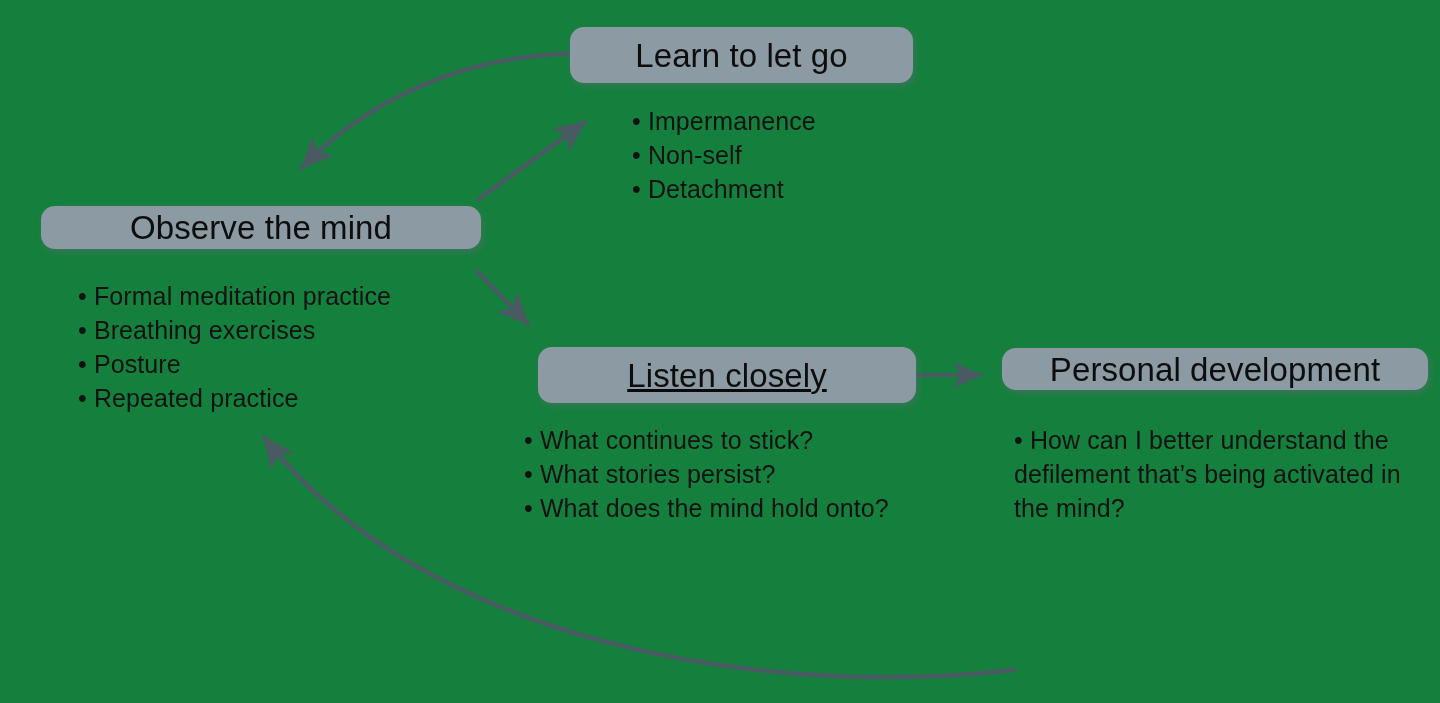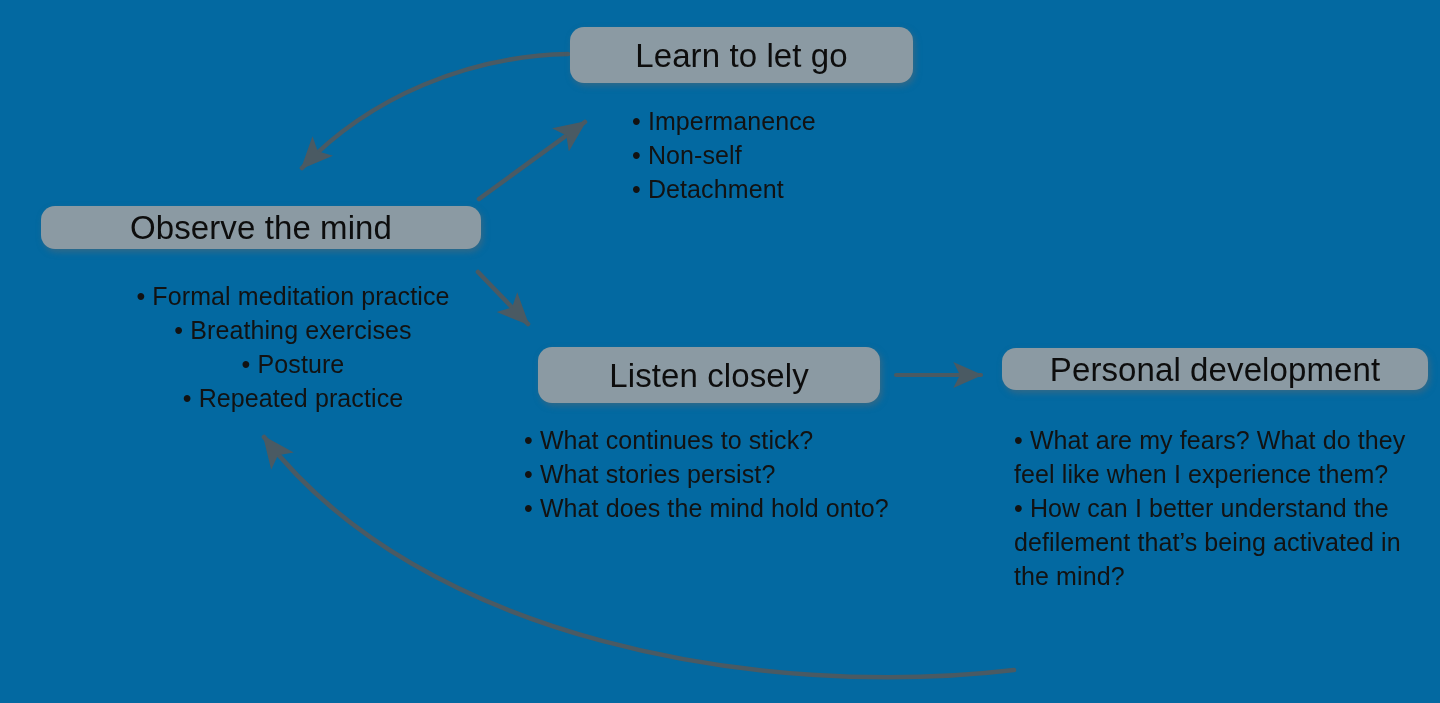--- a/index.html
+++ b/index.html
@@ -11,21 +11,21 @@
     height: 703px;
     background: #c7d0d4;
     font-family: "Liberation Sans", sans-serif;
     overflow: hidden;
     position: relative;
   }
   #canvas {
     position: relative;
     width: 1440px;
     height: 703px;
-    background: #0369a1;
+    background: #15803d;
   }
   .arrows-layer {
     position: absolute;
     left: 0;
     top: 0;
     width: 1440px;
     height: 703px;
     pointer-events: none;
   }
   .node-box {
@@ -55,23 +55,23 @@
   }
   .bullet-line {
     white-space: pre-wrap;
   }
 
   
   #node-learn-box   { left: 570px; top: 27px;  width: 343px; height: 56px; }
   #node-learn-bul   { left: 632px; top: 104px; width: 360px; }
 
   #node-observe-box { left: 41px;  top: 206px; width: 440px; height: 43px; }
-  #node-observe-bul { left: 78px;  top: 279px; width: 430px; text-align: center; }
+  #node-observe-bul { left: 78px;  top: 279px; width: 430px; }
 
-  #node-listen-box  { left: 538px; top: 347px; width: 342px; height: 56px; }
+  #node-listen-box  { left: 538px; top: 347px; width: 378px; height: 56px; text-decoration: underline; }
   #node-listen-bul  { left: 524px; top: 423px; width: 450px; }
 
   #node-personal-box{ left: 1002px; top: 348px; width: 426px; height: 42px; }
   #node-personal-bul{ left: 1014px; top: 423px; width: 412px; }
 </style>
 </head>
 <body>
 
 <div id="canvas">
 
@@ -121,17 +121,16 @@
   <div class="bullets" id="node-listen-bul">
     <div class="bullet-line">• What continues to stick?</div>
     <div class="bullet-line">• What stories persist?</div>
     <div class="bullet-line">• What does the mind hold onto?</div>
   </div>
 
   <div class="node-box" id="node-personal-box">
     <span class="node-title">Personal development</span>
   </div>
   <div class="bullets" id="node-personal-bul">
-    <div class="bullet-line">• What are my fears? What do they feel like when I experience them?</div>
     <div class="bullet-line">• How can I better understand the defilement that’s being activated in the mind?</div>
   </div>
 
 </div>
 
 </body></html>

